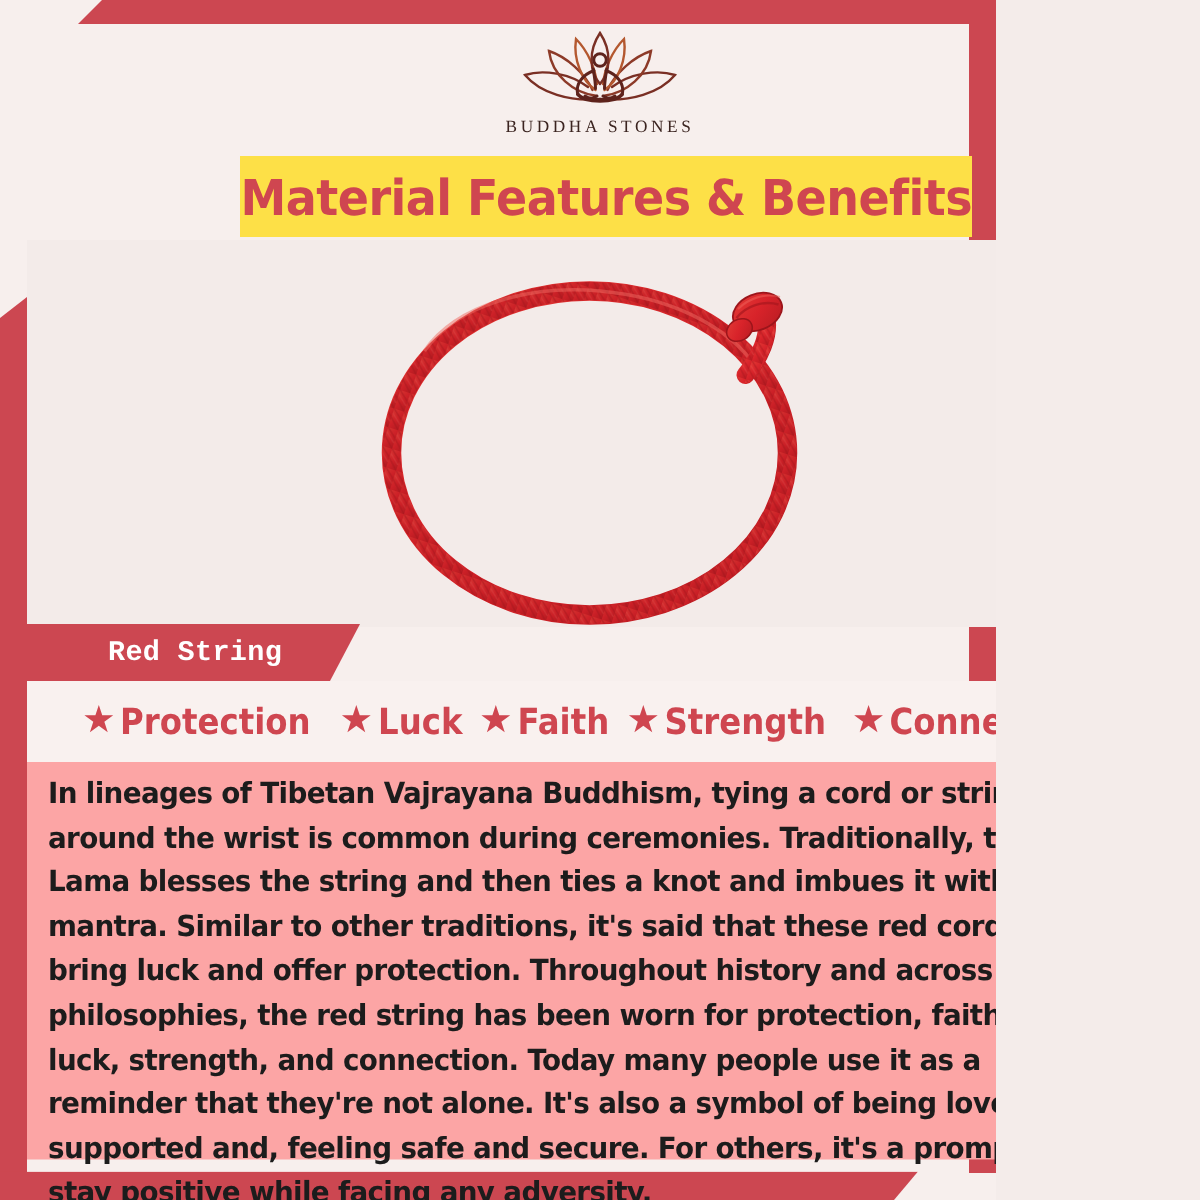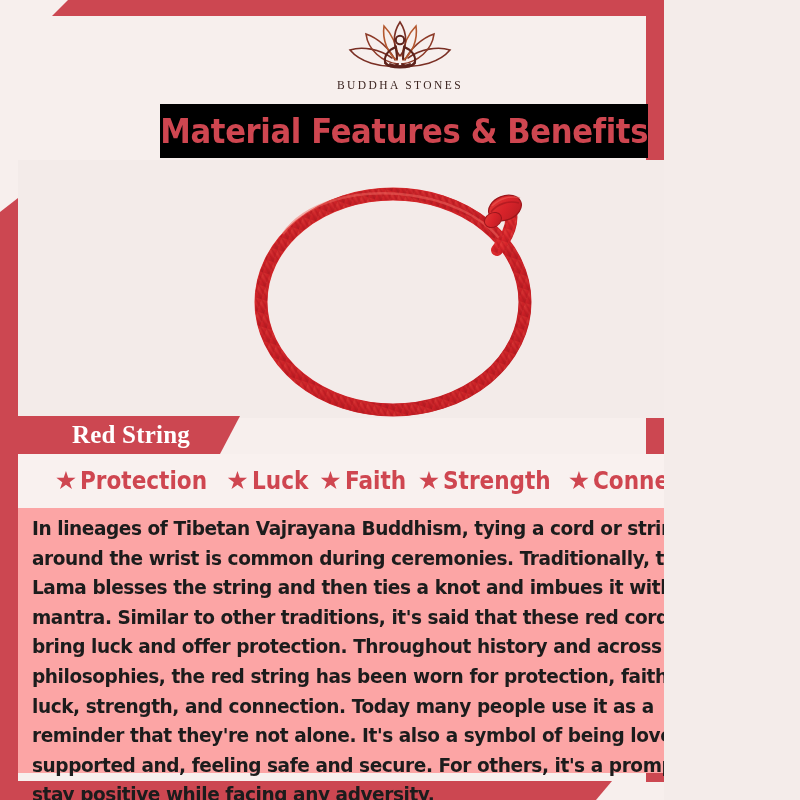--- a/index.html
+++ b/index.html
@@ -85,21 +85,21 @@
     white-space: nowrap;
   }
 
   
   .title-band {
     position: absolute;
     top: 104px;
     left: 160px;
     width: 488px;
     height: 54px;
-    background: #000000;
+    background: #fde047;
     display: flex;
     align-items: center;
     justify-content: center;
   }
   .title-text {
     font-family: "DejaVu Sans", sans-serif;
     font-weight: bold;
     font-size: 33px;
     color: #cf4650;
     letter-spacing: -0.4px;
@@ -131,23 +131,23 @@
     left: 18px;
     height: 38px;
     width: 222px;
     background: #cc4751;
     clip-path: polygon(0 0, 222px 0, 202px 38px, 0 38px);
     display: flex;
     align-items: center;
   }
   .label-banner-text {
     color: #ffffff;
-    font-family: Liberation Serif, serif;
+    font-family: Liberation Mono, monospace;
     font-weight: bold;
-    font-size: 25px;
+    font-size: 19px;
     padding-left: 54px;
     letter-spacing: 0.2px;
     white-space: nowrap;
   }
 
   
   .features {
     position: absolute;
     top: 454px;
     left: 18px;

